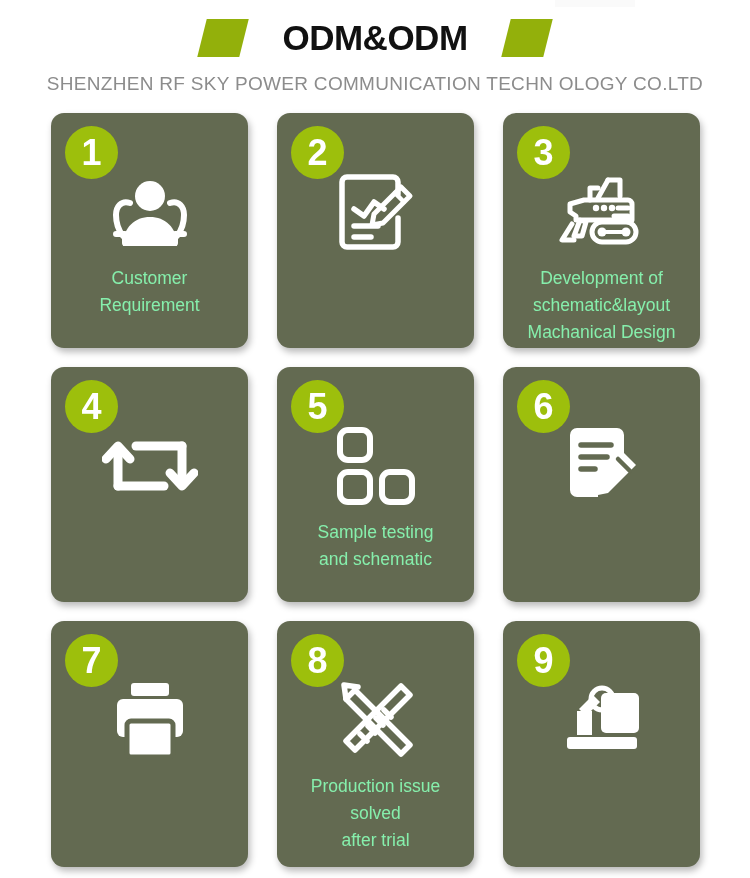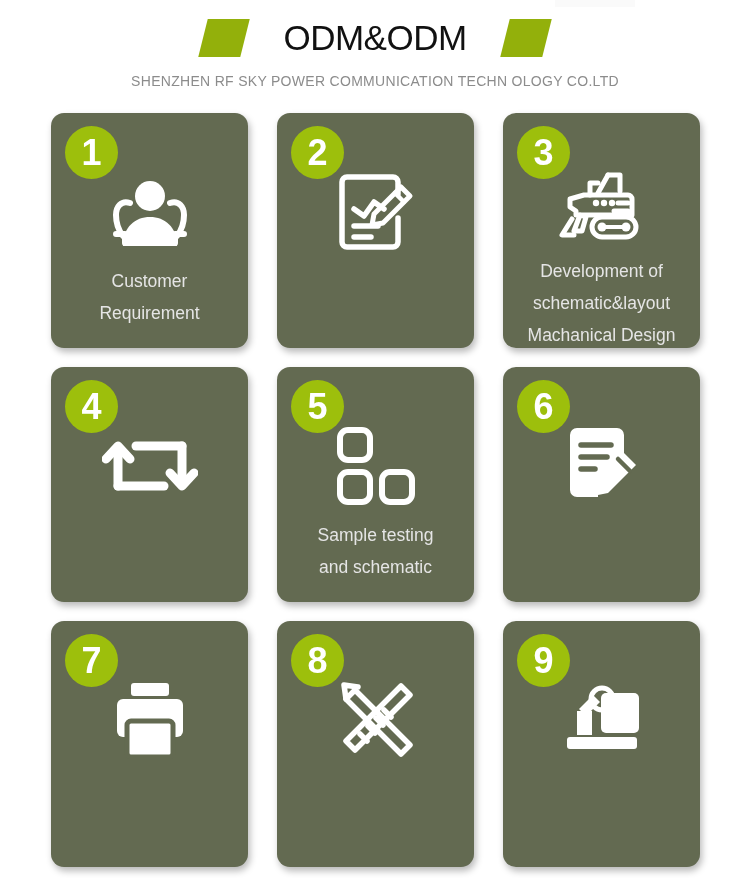--- a/index.html
+++ b/index.html
@@ -48,31 +48,31 @@
   .para {
     width: 42px;
     height: 38px;
     background: #93b00b;
     transform: skewX(-14deg);
     flex: 0 0 auto;
   }
 
   .main-title {
     font-size: 35px;
-    font-weight: normal;
+    font-weight: bold;
     color: #111111;
     letter-spacing: -0.5px;
     line-height: 44px;
     white-space: nowrap;
     font-family: "Liberation Sans", sans-serif;
   }
 
   .subtitle {
     margin-top: 11px;
-    font-size: 14px;
+    font-size: 19px;
     color: #8c8c8c;
     letter-spacing: 0.3px;
     font-family: "Liberation Sans", sans-serif;
     white-space: nowrap;
   }
 
   
   .grid {
     position: absolute;
     top: 113px;
@@ -119,23 +119,23 @@
     width: 100%;
     display: flex;
     align-items: center;
     justify-content: center;
   }
   .icon-wrap svg { display: block; }
 
   .card-label {
     margin-top: 8px;
     padding: 0 8px;
-    color: #e5e5e5;
+    color: #86efac;
     font-size: 17.5px;
-    line-height: 32px;
+    line-height: 27px;
     text-align: center;
     font-family: "Liberation Sans", sans-serif;
     white-space: pre-line;
   }
 </style>
 </head>
 <body>
 
 <div id="page">
 
@@ -279,20 +279,23 @@
             <path d="M13 22 l-2 -14 14 2"></path>
 
             <path d="M22 73 l-9 -9 55 -55 9 9 z"></path>
             <line x1="27" y1="57" x2="34" y2="64"></line>
             <line x1="35" y1="49" x2="42" y2="56"></line>
             <line x1="43" y1="41" x2="50" y2="48"></line>
             <line x1="51" y1="33" x2="58" y2="40"></line>
           </g>
         </svg>
       </div>
+      <div class="card-label">Production issue
+solved
+after trial</div>
     </div>
 
     <div class="card tall">
       <div class="badge">9</div>
       <div class="icon-wrap">
         <svg width="90" height="78" viewBox="0 0 90 78" fill="none">
           <rect x="44" y="12" width="38" height="40" rx="5" fill="#ffffff"></rect>
           <circle cx="45" cy="18" r="11" stroke="#ffffff" stroke-width="5" fill="none"></circle>
           <path d="M22 28 l14 -14 7 7 -14 14 z" fill="#ffffff"></path>
           <rect x="20" y="30" width="15" height="24" fill="#ffffff"></rect>

